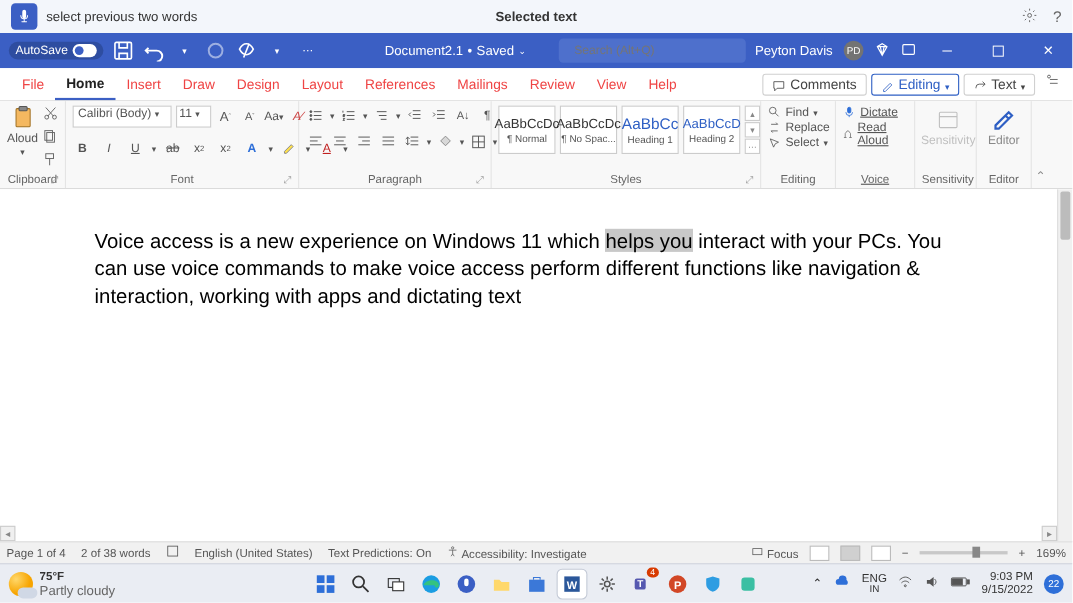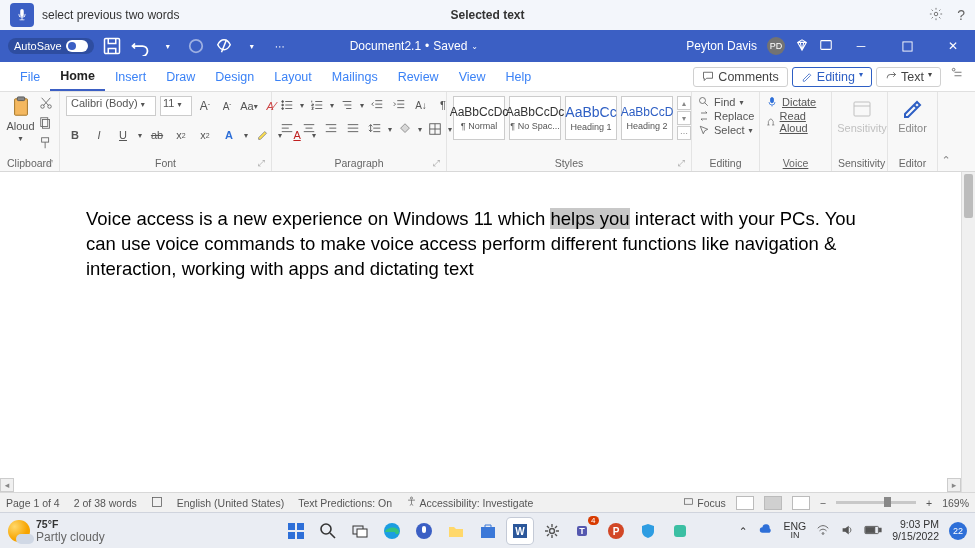--- a/index.html
+++ b/index.html
@@ -23,24 +23,24 @@
 .title-bar .doc-name { margin-left: 60px; display: flex; align-items: center; gap: 4px; }
 .title-bar .search { flex: 1; max-width: 260px; height: 22px; background: #4e70cc; border-radius: 4px; margin-left: 30px; display: flex; align-items: center; padding: 0 8px; gap: 6px; color: #d8e0f5; }
 .title-bar .search input { background: transparent; border: none; outline: none; color: #fff; font-size: 11px; flex: 1; }
 .title-bar .spacer { flex: 1; }
 .title-bar .right { display: flex; align-items: center; gap: 10px; padding-right: 4px; justify-content: space-between; }
 .avatar-badge { width: 18px; height: 18px; border-radius: 50%; background: #737373; color: #fff; font-size: 9px; display: flex; align-items: center; justify-content: center; }
 .title-bar .win-btn { width: 36px; height: 32px; display: flex; align-items: center; justify-content: center; color: #fff; }
 
 
 .ribbon-tabs { height: 30px; background: #fff; border-bottom: 1px solid #e0e0e0; display: flex; align-items: center; padding: 0 10px; font-size: 12.5px; }
-.ribbon-tabs .tab { padding: 0 10px; height: 100%; display: flex; align-items: center; color: #3b82f6; cursor: pointer; }
+.ribbon-tabs .tab { padding: 0 10px; height: 100%; display: flex; align-items: center; color: #ef4444; cursor: pointer; }
 .ribbon-tabs .tab.active { border-bottom: 2px solid #3b5fc4; font-weight: 600; color: #222; }
 .ribbon-tabs .tabs-right { margin-left: auto; display: flex; gap: 4px; }
-.ribbon-tabs .rbtn { display: flex; align-items: flex-start; gap: 4px; padding: 2px 8px; border: 1px solid #d0d0d0; border-radius: 3px; color: #444; }
+.ribbon-tabs .rbtn { display: flex; align-items: flex-end; gap: 4px; padding: 2px 8px; border: 1px solid #d0d0d0; border-radius: 3px; color: #444; }
 .ribbon-tabs .rbtn.blue { color: #2e5fc4; border-color: #2e5fc4; }
 .ribbon-tabs .rbtn svg { width: 12px; height: 12px; }
 .ribbon-tabs .collapse-btn { margin-left: 6px; color: #666; }
 
 
 .ribbon { height: 80px; background: #f8f8f8; border-bottom: 1px solid #d8d8d8; display: flex; font-size: 11px; color: #555; }
 .group { border-right: 1px solid #e4e4e4; display: flex; flex-direction: column; padding: 4px 6px 0; }
 .group-body { flex: 1; display: flex; align-items: flex-start; gap: 4px; }
 .group-label { text-align: center; font-size: 10.5px; color: #666; padding: 2px 0; position: relative; }
 .group-label .launcher { position: absolute; right: 0; bottom: 2px; font-size: 9px; color: #999; }
@@ -150,20 +150,31 @@
       </span>
     <span class="qat-btn chev">▾</span>
     <span class="qat-btn" style="font-size:10px;">⋯</span>
   </div>
   <div class="doc-name">
     <span>Document2.1</span>
     <span>•</span>
     <span>Saved</span>
     <span class="chev">⌄</span>
   </div>
+  <div class="search">
+    <svg viewBox="0 0 16 16" fill="none" stroke="currentColor" stroke-width="1.4">
+        <circle cx="7" cy="7" r="4"></circle>
+        <path d="M10 10l3 3"></path>
+      </svg>
+    <input placeholder="Search (Alt+Q)" style="">
+    <svg viewBox="0 0 16 16" fill="none" stroke="currentColor" stroke-width="1.2">
+        <rect x="6" y="2" width="4" height="7" rx="2"></rect>
+        <path d="M4 8a4 4 0 0 0 8 0M8 12v2"></path>
+      </svg>
+  </div>
   <div class="spacer"></div>
   <div class="right">
     <span>Peyton Davis</span>
     <div class="avatar-badge">PD</div>
     <span><svg width="14" height="14" viewBox="0 0 16 16" fill="none" stroke="#fff" stroke-width="1.2">
           <path d="M3 5l5-3 5 3-5 9z M3 5h10M6 5l2 9M10 5l-2 9"></path>
         </svg></span>
     <span><svg width="14" height="14" viewBox="0 0 16 16" fill="none" stroke="#fff" stroke-width="1.2">
           <rect x="2" y="3" width="12" height="10" rx="1"></rect>
         </svg></span>
@@ -177,20 +188,21 @@
   </div>
 </div>
 
 <div class="ribbon-tabs">
   <div class="tab">File</div>
   <div class="tab active">Home</div>
   <div class="tab">Insert</div>
   <div class="tab">Draw</div>
   <div class="tab">Design</div>
   <div class="tab">Layout</div>
+  <div class="tab">References</div>
   <div class="tab">Mailings</div>
   <div class="tab">Review</div>
   <div class="tab">View</div>
   <div class="tab">Help</div>
   <div class="tabs-right">
     <div class="rbtn">
         <svg viewBox="0 0 16 16" fill="none" stroke="currentColor">
           <path d="M2 3h12v8H6l-3 3V11H2z"></path>
         </svg>
         <span>Comments</span>

